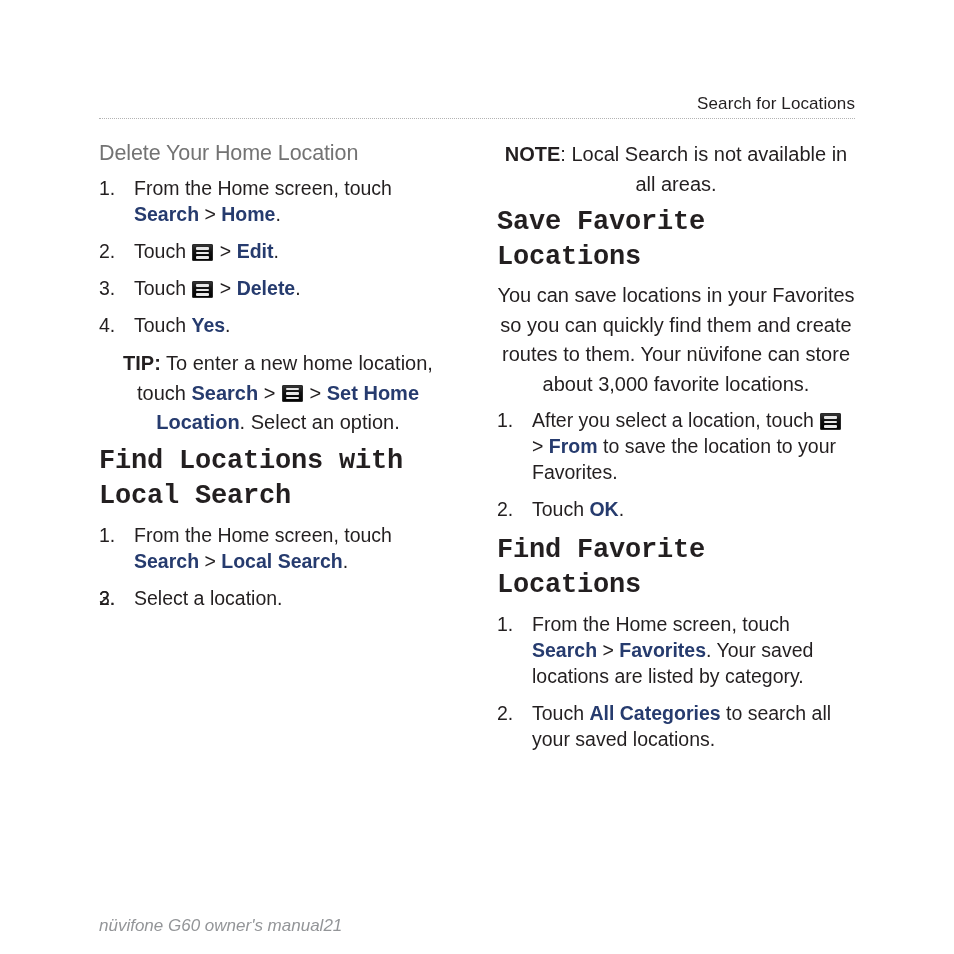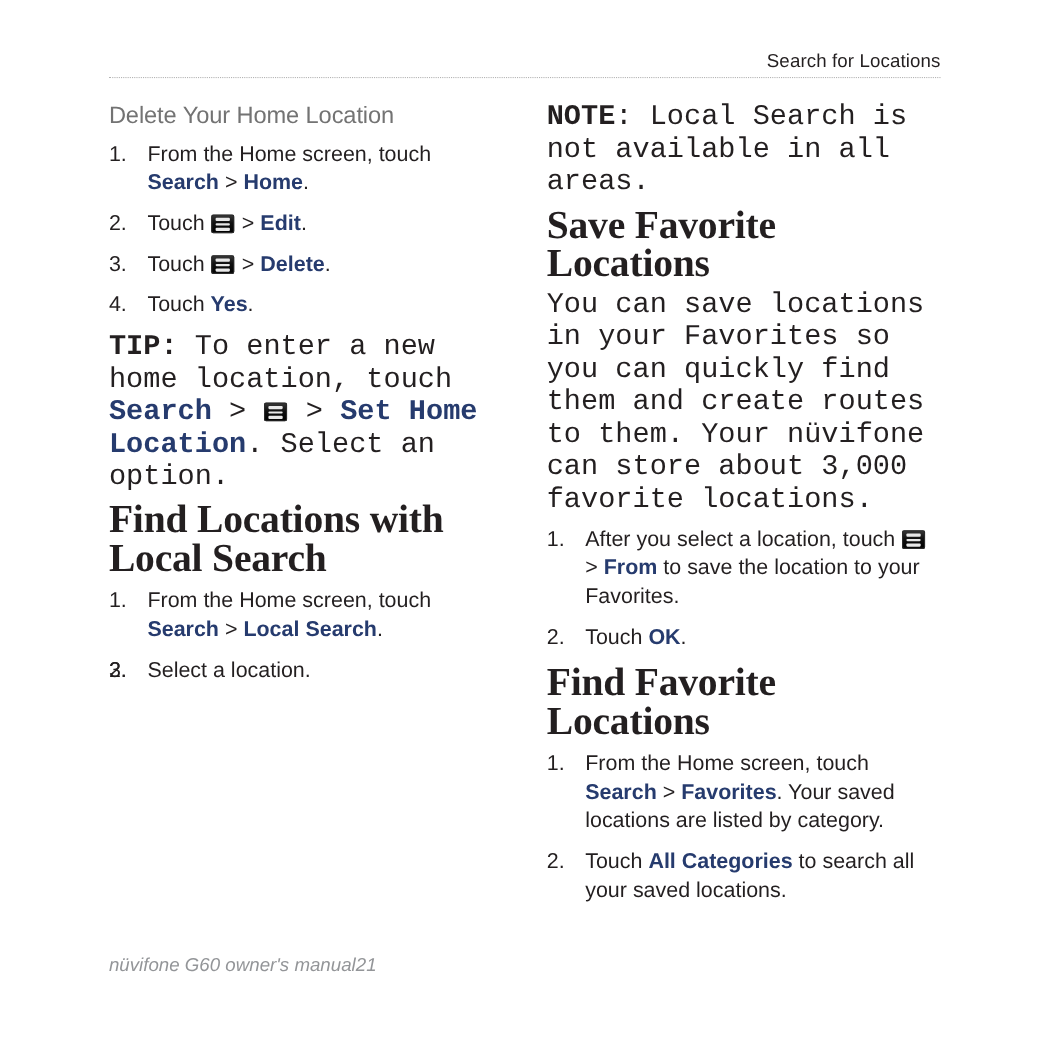--- a/index.html
+++ b/index.html
@@ -12,20 +12,21 @@
     height: 954px;
     position: relative;
     font-family: "Liberation Serif", serif;
     color: #231f20;
     overflow: hidden;
   }
 
   .page {
     position: absolute;
     inset: 0;
+    margin-top: 48px;
   }
 
   
   .header {
     position: absolute;
     left: 99px;
     top: 46px;
     width: 756px;
     text-align: right;
     font-family: "Liberation Sans", sans-serif;
@@ -46,48 +47,49 @@
   .col {
     position: absolute;
     top: 92px;
     width: 358px;
   }
   .col-left  { left: 99px;  }
   .col-right { left: 497px; }
 
   
   h1.section {
-    font-family: Liberation Serif, serif;
+    font-family: Liberation Mono, monospace;
     font-weight: bold;
-    font-size: 36px;
+    font-size: 27px;
     line-height: 35px;
     color: #231f20;
     margin: 0 0 6px 0;
     letter-spacing: -0.2px;
   }
   h2.subsection {
     font-family: "Liberation Sans", sans-serif;
     font-weight: normal;
     font-size: 21.5px;
     line-height: 27px;
     color: #737373;
     margin: 0 0 5px 0;
     letter-spacing: -0.1px;
   }
   .space-before-lg { margin-top: 34px; }
   .space-before-md { margin-top: 26px; }
   .space-before-sm { margin-top: 16px; }
 
   
   p.body {
-    font-family: Liberation Mono, monospace;
-    font-size: 26px;
+    font-family: Liberation Sans, sans-serif;
+    font-size: 20px;
     line-height: 29.5px;
     margin: 0 0 6px 0;
     color: #231f20;
+    text-align: center;
   }
   p.body .lead { font-weight: bold; }
   p.body b.ui   { font-weight: bold; color: #263b6e; }
 
   
   ol.steps {
     font-family: "Liberation Sans", sans-serif;
     font-size: 19.5px;
     line-height: 26px;
     margin: 8px 0 0 0;

